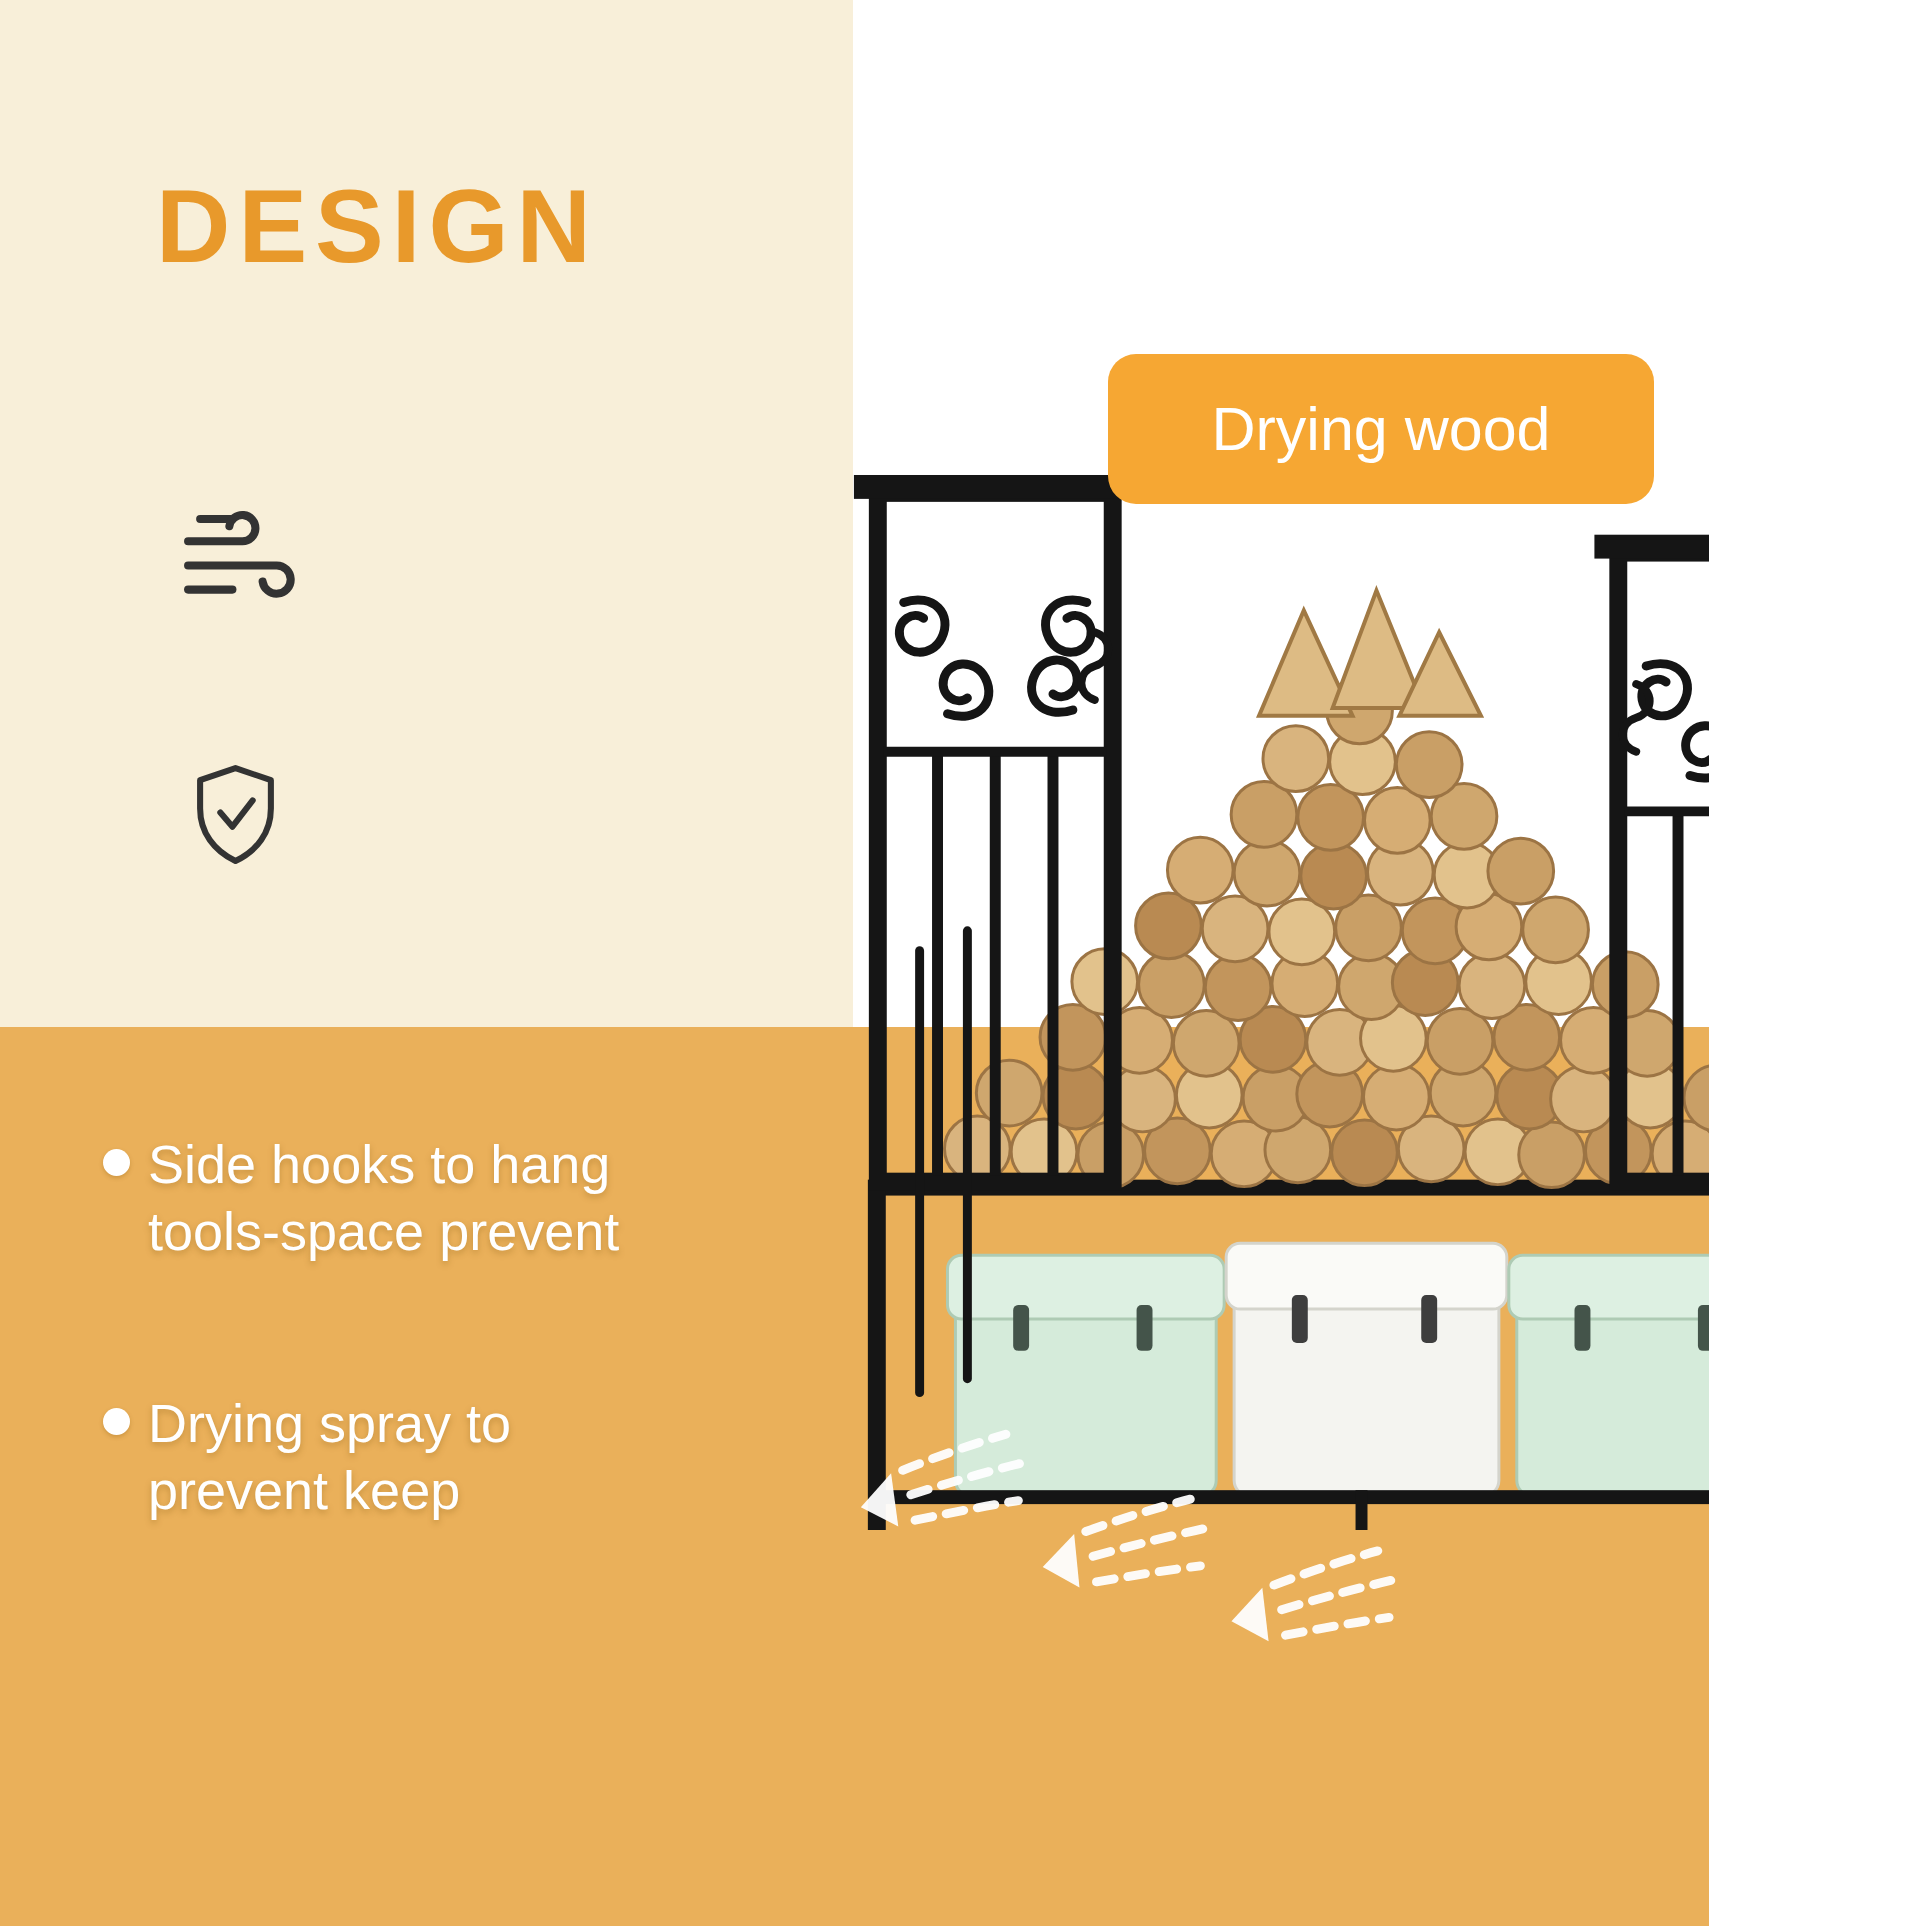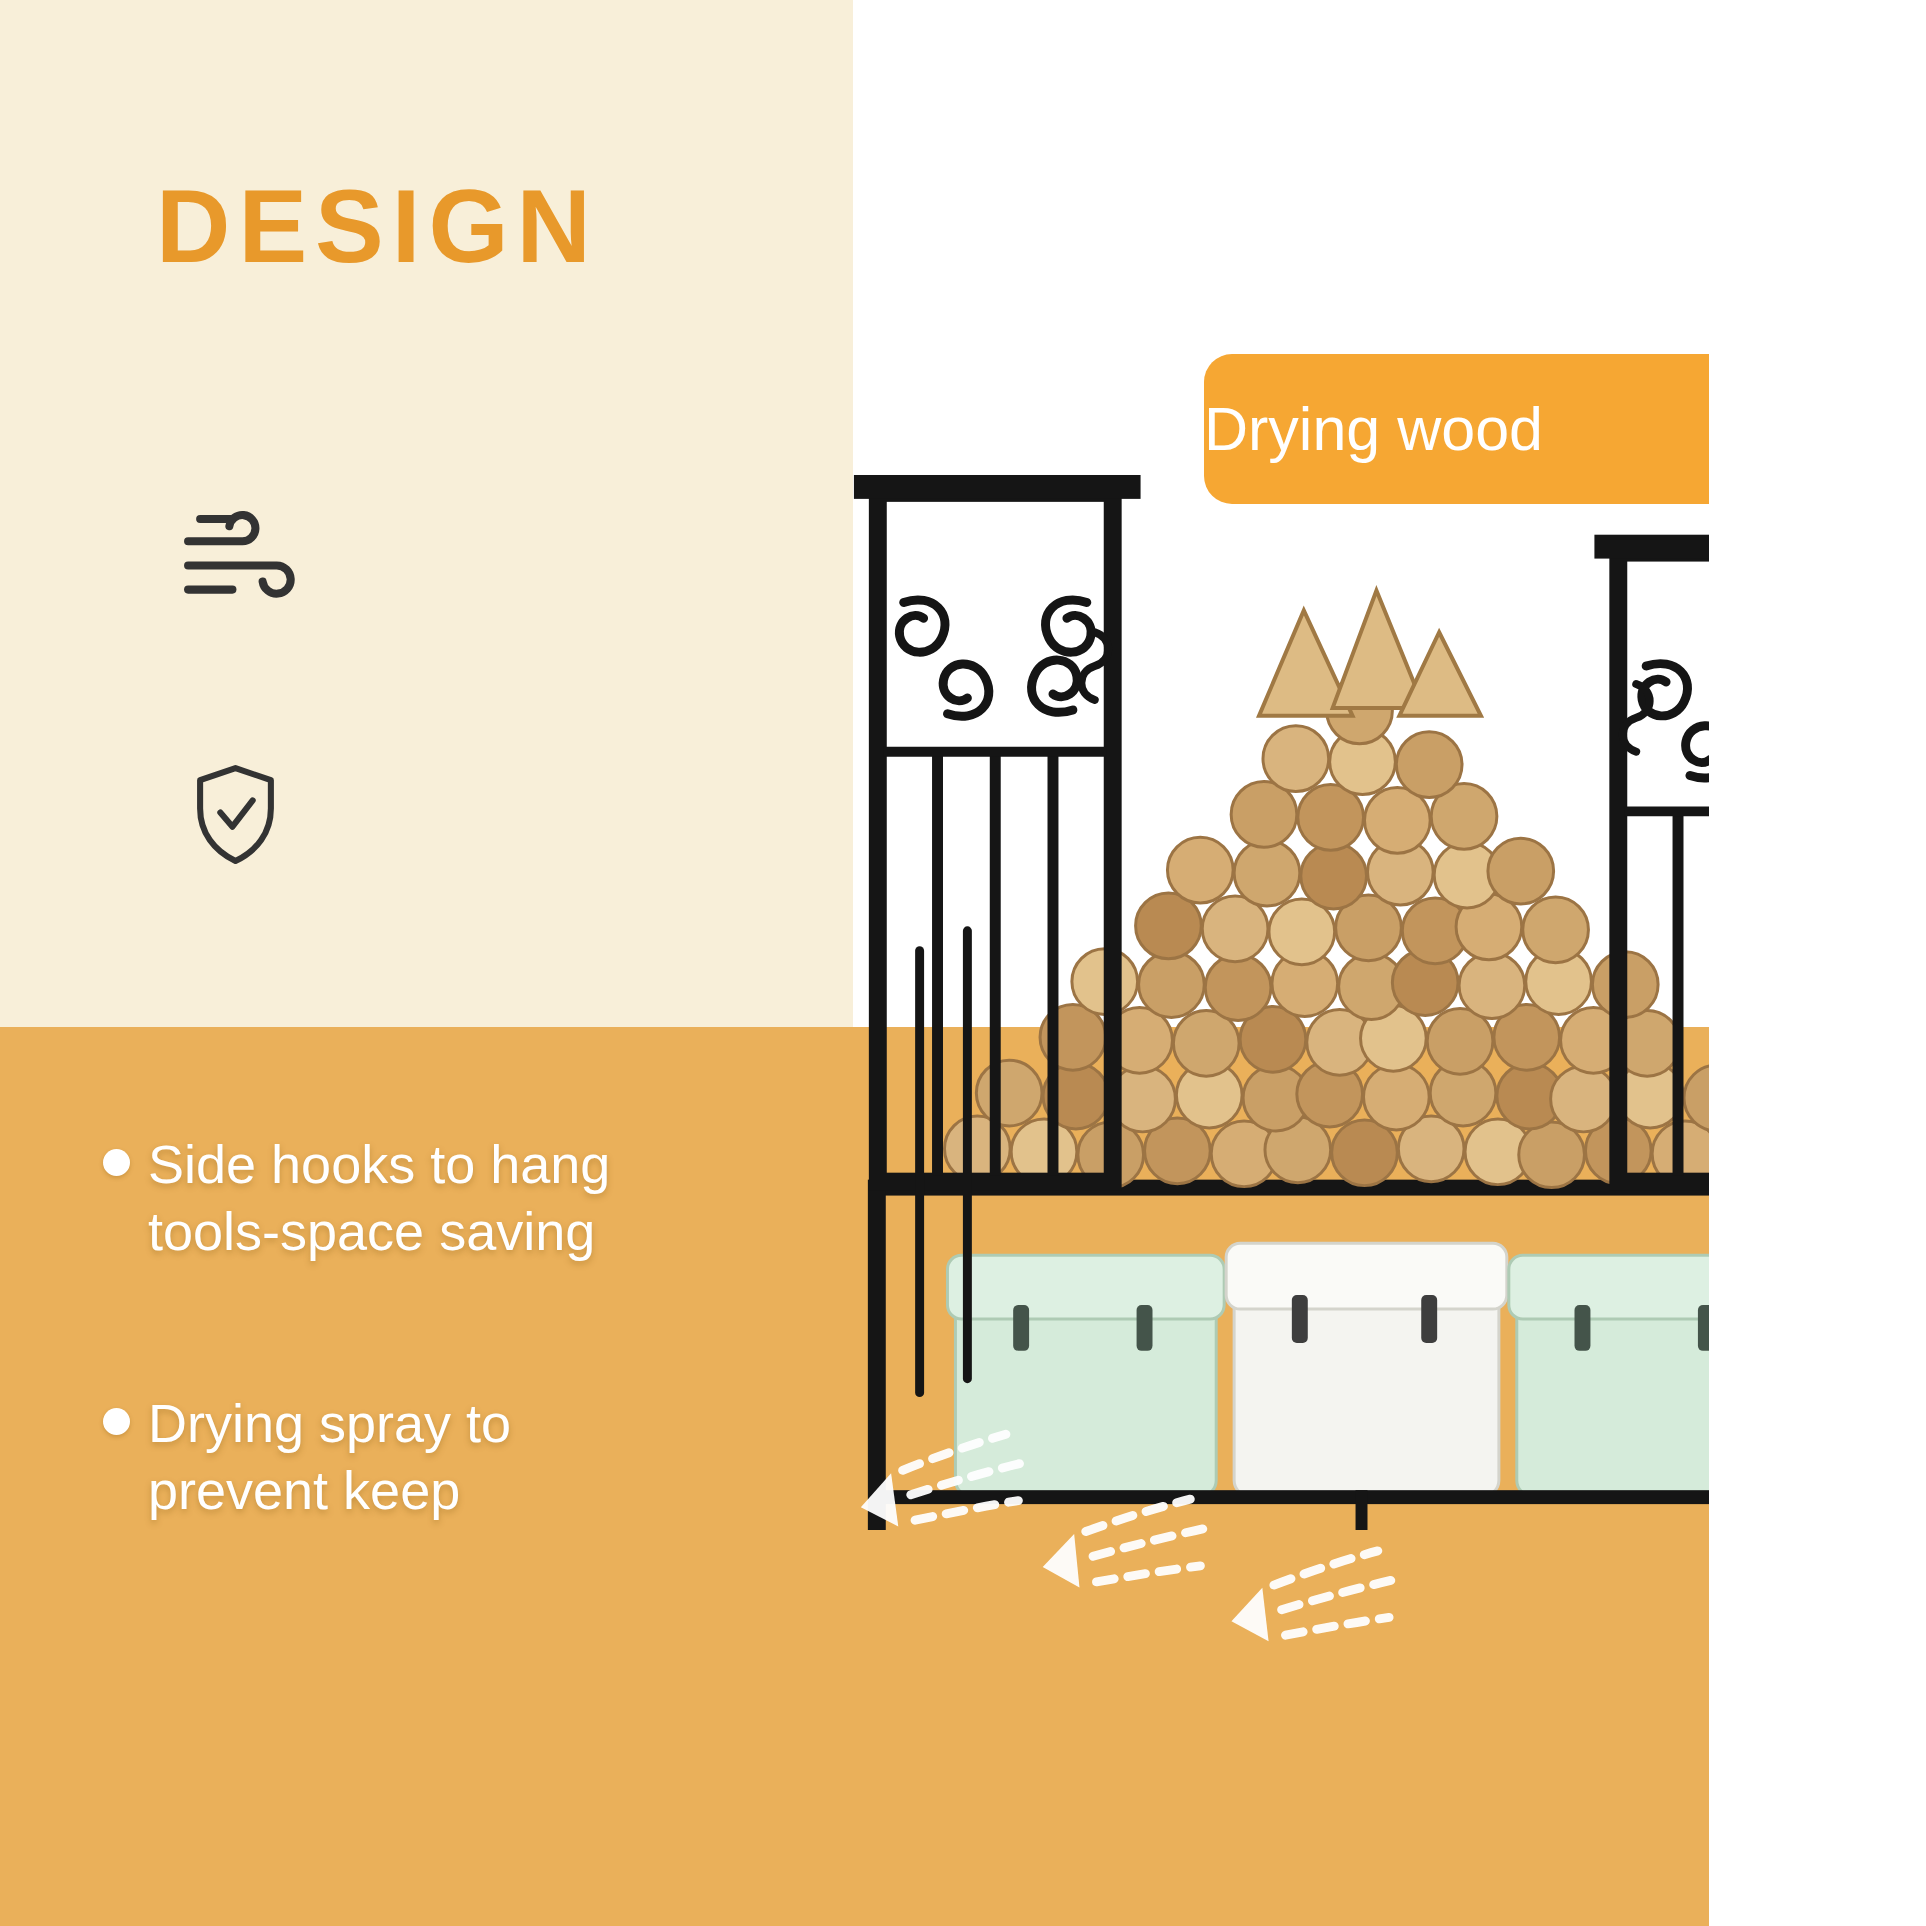--- a/index.html
+++ b/index.html
@@ -7,22 +7,22 @@
 
   .bg-cream{position:absolute;left:0;top:0;width:853px;height:1027px;background:#F8EFD9;}
   .bg-gold{position:absolute;left:0;top:1027px;width:1927px;height:900px;background:#EAB05A;}
 
   .title{position:absolute;left:156px;top:168px;margin:0;font-size:103px;font-weight:700;
          letter-spacing:8px;color:#E8992B;z-index:4;}
 
   .icon-wind{position:absolute;left:178px;top:507px;width:131px;height:97px;z-index:4;}
   .icon-shield{position:absolute;left:190px;top:762px;width:91px;height:105px;z-index:4;}
 
-  .callout{position:absolute;left:1204px;top:354px;width:546px;height:150px;background:#F6A733;
-           border-radius:28px;display:flex;align-items:center;justify-content:flex-start;z-index:6;}
+  .callout{position:absolute;left:1108px;top:354px;width:546px;height:150px;background:#F6A733;
+           border-radius:28px;display:flex;align-items:center;justify-content:center;z-index:6;}
   .callout span{color:#ffffff;font-size:61px;}
 
   .leader{position:absolute;left:1711px;top:461px;height:792px;width:0;
           border-left:5px dashed #F3A63C;z-index:5;}
 
   .product{position:absolute;left:838px;top:453px;width:1055px;height:1095px;z-index:2;}
   .product svg{width:100%;height:100%;display:block;}
 
   .chalk{position:absolute;left:830px;top:1372px;width:1095px;height:436px;z-index:3;}
 
@@ -233,21 +233,21 @@
     <use href="#chalkmark" transform="translate(395 215) rotate(-13)" opacity="0.95"></use>
     <use href="#chalkmark" transform="translate(900 60) rotate(-12) scale(0.9)" opacity="0.95"></use>
     <use href="#chalkmark" transform="translate(990 200) rotate(-14)" opacity="0.95"></use>
   </svg>
 
   <ul class="features">
     <li>
       <span class="dot"></span>
       <span class="ftext">
         <span>Side hooks to hang</span><br>
-        <span>tools-space saving</span>
+        <span>tools-space prevent</span>
       </span>
     </li>
     <li>
       <span class="dot"></span>
       <span class="ftext">
         <span>Drying spray to</span><br>
         <span>prevent keep</span>
       </span>
     </li>
   </ul>

